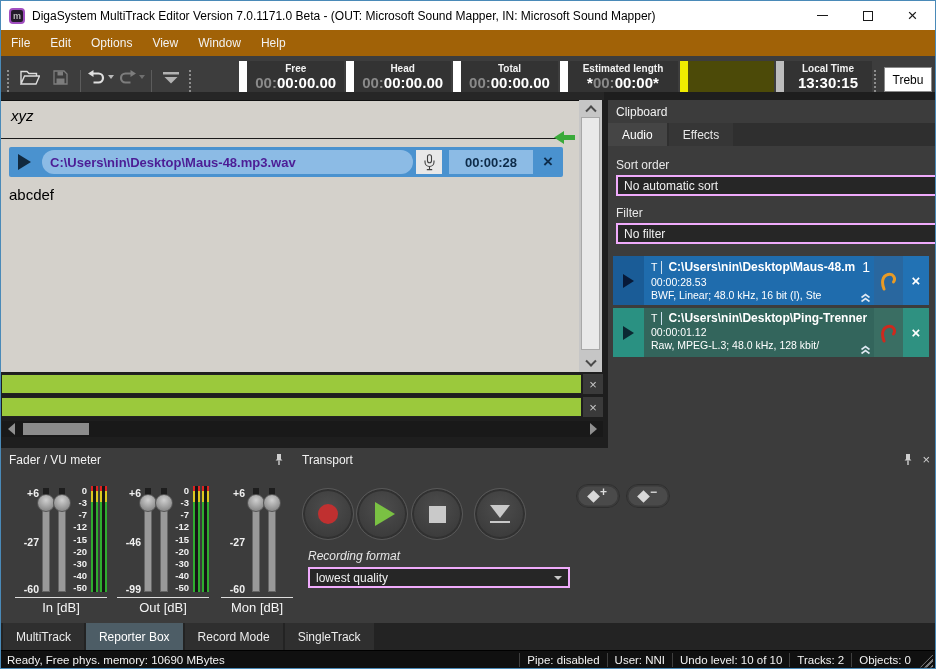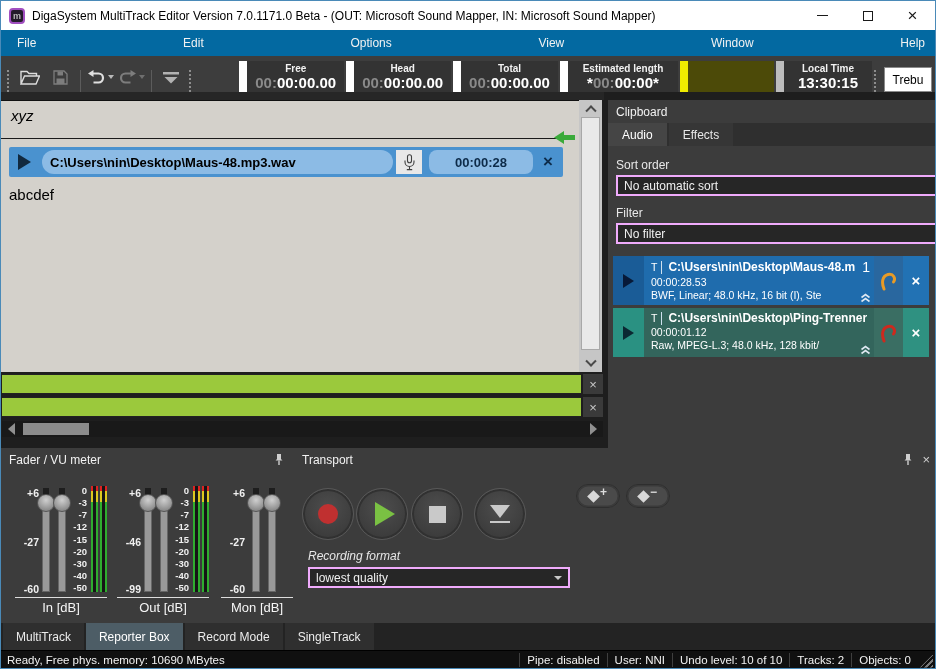--- a/index.html
+++ b/index.html
@@ -10,21 +10,21 @@
   .titlebar { height:29px; background:#fff; display:flex; align-items:center; }
   .appicon { width:16px; height:16px; border-radius:4px; margin-left:8px; background:#241b2b; border:2px solid #a14fc0; color:#b9b9b9; font-size:9px; font-weight:bold; display:flex; align-items:center; justify-content:center; }
   .wtitle { margin-left:7px; font-size:12px; color:#000; white-space:nowrap; overflow:hidden; flex:1; }
   .wctl { display:flex; height:100%; }
   .wbtn { width:45px; height:100%; display:flex; align-items:center; justify-content:center; color:#1a1a1a; }
   .glyph-min { width:11px; border-bottom:1.5px solid #1a1a1a; }
   .glyph-max { width:10px; height:10px; border:1.2px solid #1a1a1a; }
   .glyph-close { font-size:17px; line-height:1; font-weight:400; }
 
   
-  .menubar { height:26px; background:#0369a1; display:flex; align-items:center; padding-left:6px;justify-content:space-between; }
+  .menubar { height:26px; background:#a16207; display:flex; align-items:center; padding-left:0; }
   .mitem { color:#f2f2f2; font-size:12px; padding:5px 10px; }
 
   
   .toolbar { height:36px; background:#3d3d3d; display:flex; align-items:flex-end; padding-left:3px; }
   .grip { width:5px; height:22px; border-left:2px dotted #8d8d8d; margin:0 3px; }
   .tbtn { width:32px; height:30px; display:flex; align-items:center; justify-content:center; }
   .tsep { width:1px; height:22px; background:#5c5c5c; margin:0 4px; }
   .ddcaret { width:0; height:0; border-left:3.5px solid transparent; border-right:3.5px solid transparent; border-top:4px solid #b9b9b9; margin-left:2px; }
   .ddcaret.dim { border-top-color:#6f6f6f; }
   .counter { display:flex; margin-right:2px; }
@@ -43,23 +43,23 @@
   .main { position:relative; height:356px; background:#1e1e1e; }
   .editor { position:absolute; left:0; top:0; width:603px; height:356px; background:#1e1e1e; }
   .estrip { height:8px; background:#262626; }
   .ebody { position:absolute; left:0; top:8px; width:578px; height:272px; background:#d4d1cb; border-top:1px solid #111; }
   .trackname { position:absolute; left:10px; top:6px; font-size:15px; color:#000;font-style:italic; }
   .trackline { position:absolute; left:0; top:37px; width:557px; height:1px; background:#1a1a1a; }
   .greenarrow { position:absolute; left:553px; top:29px; }
   .filebar { position:absolute; left:8px; top:46px; width:554px; height:30px; background:#4a92cf; border-radius:2px; display:flex; align-items:center; }
   .fb-play { width:30px; display:flex; align-items:center; justify-content:center; }
   .fb-play .tri { width:0; height:0; border-top:8px solid transparent; border-bottom:8px solid transparent; border-left:13px solid #11293f; }
-  .fb-path { flex:1; height:24px; margin:3px; background:#8cbbe5; display:flex; align-items:center; padding-left:8px; font-size:13px; font-weight:bold; color:#000000; white-space:nowrap; overflow:hidden;border-radius:12px; }
+  .fb-path { flex:1; height:24px; margin:3px; background:#8cbbe5; display:flex; align-items:center; padding-left:8px; font-size:13px; font-weight:bold; color:#4c1d95; white-space:nowrap; overflow:hidden;border-radius:12px; }
   .fb-mic { width:26px; height:24px; margin:3px 3px 3px 0; background:#e8e8e8; display:flex; align-items:center; justify-content:center; }
-  .fb-time { width:104px; height:24px; margin:3px 0 3px 4px; background:#8cbbe5; display:flex; align-items:center; justify-content:center; font-size:13px; font-weight:bold; color:#0d2b49;border-radius:8px; }
+  .fb-time { width:84px; height:24px; margin:3px 0 3px 4px; background:#8cbbe5; display:flex; align-items:center; justify-content:center; font-size:13px; font-weight:bold; color:#0d2b49; }
   .fb-x { width:30px; display:flex; align-items:center; justify-content:center; font-size:17px; font-weight:bold; color:#0d2b49; }
   .note { position:absolute; left:8px; top:85px; font-size:15px; color:#000; }
 
   .vsb { position:absolute; left:578px; top:8px; width:23px; height:272px; background:#c6c6c6; }
   .vsb-arrow { position:absolute; left:0; width:23px; height:16px; display:flex; align-items:center; justify-content:center; }
   .chev { width:8px; height:8px; border-left:2px solid #4a4a4a; border-top:2px solid #4a4a4a; }
   .chev.up { transform:rotate(45deg) translate(2px,2px); }
   .chev.down { transform:rotate(225deg) translate(2px,2px); }
   .vsb-thumb { position:absolute; left:2px; right:2px; top:17px; bottom:22px; background:#e9e9e9; border:1px solid #a8a8a8; }
 

